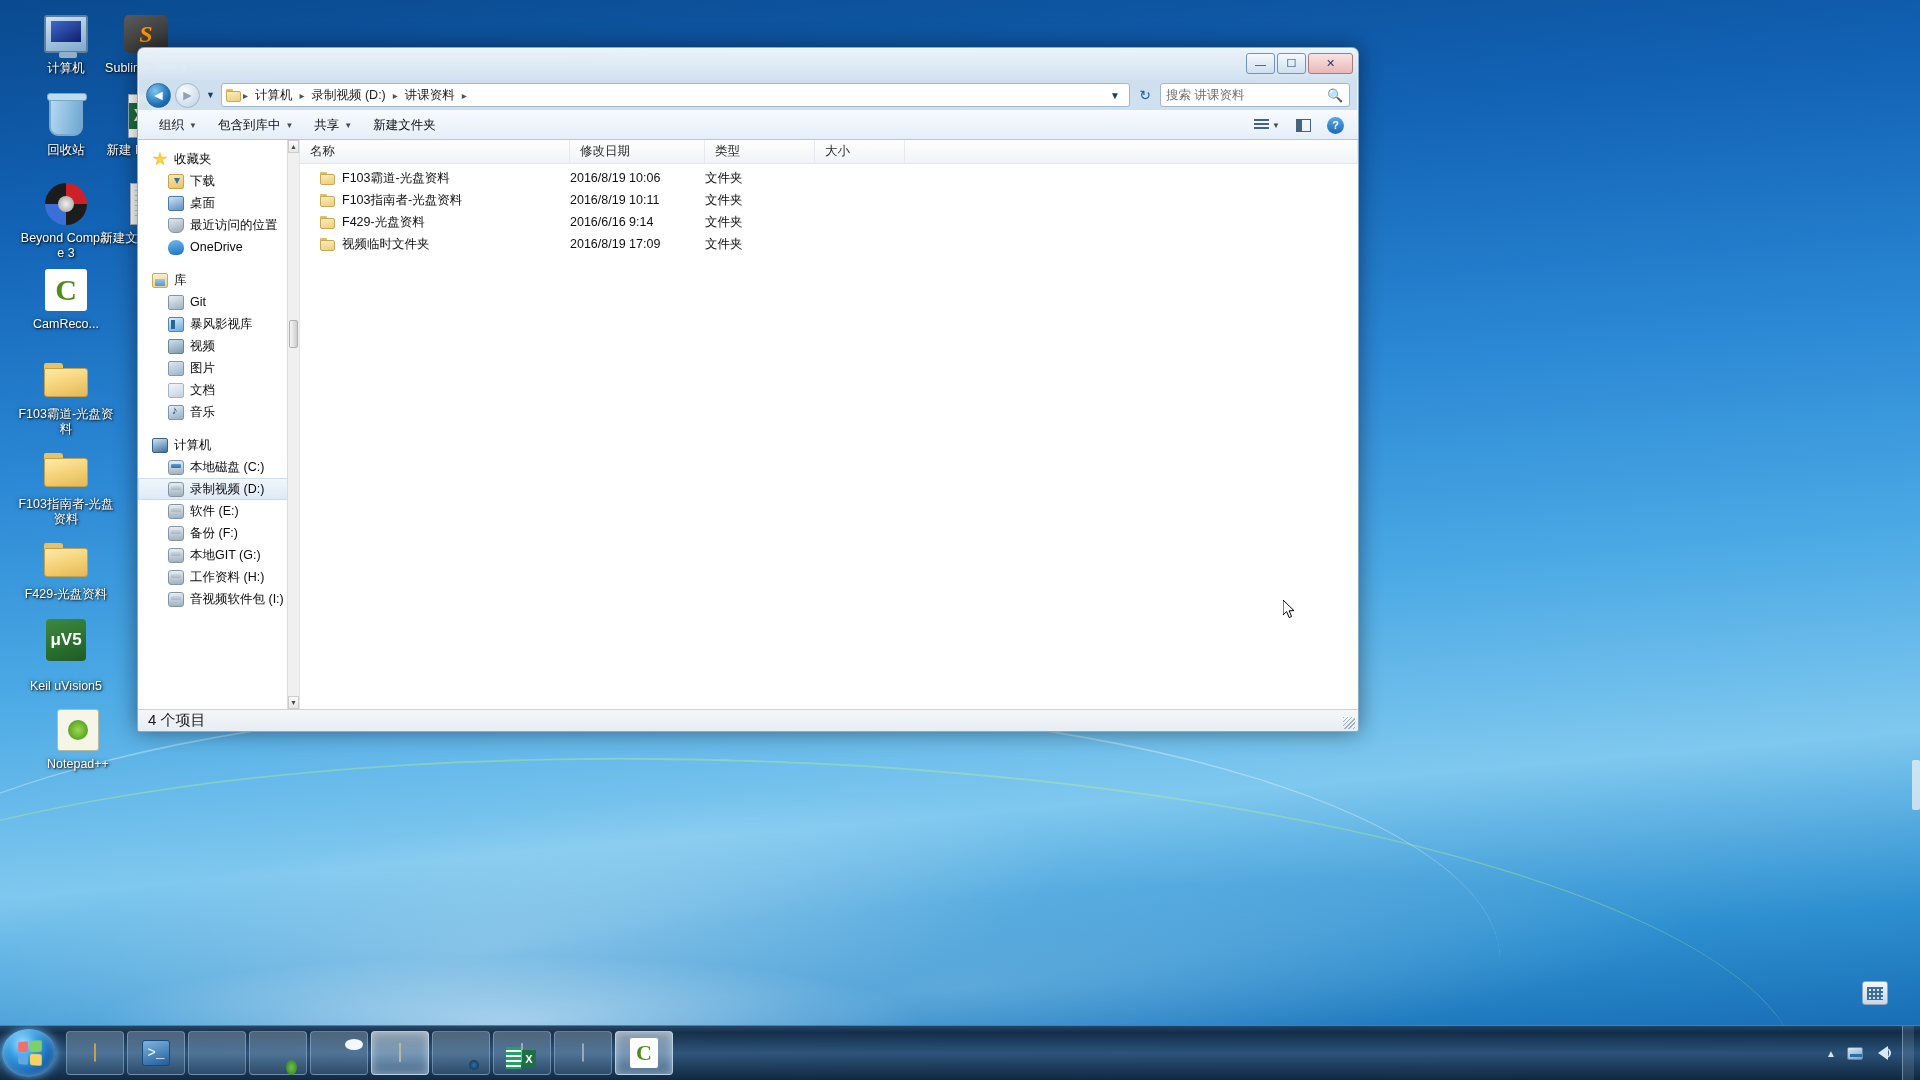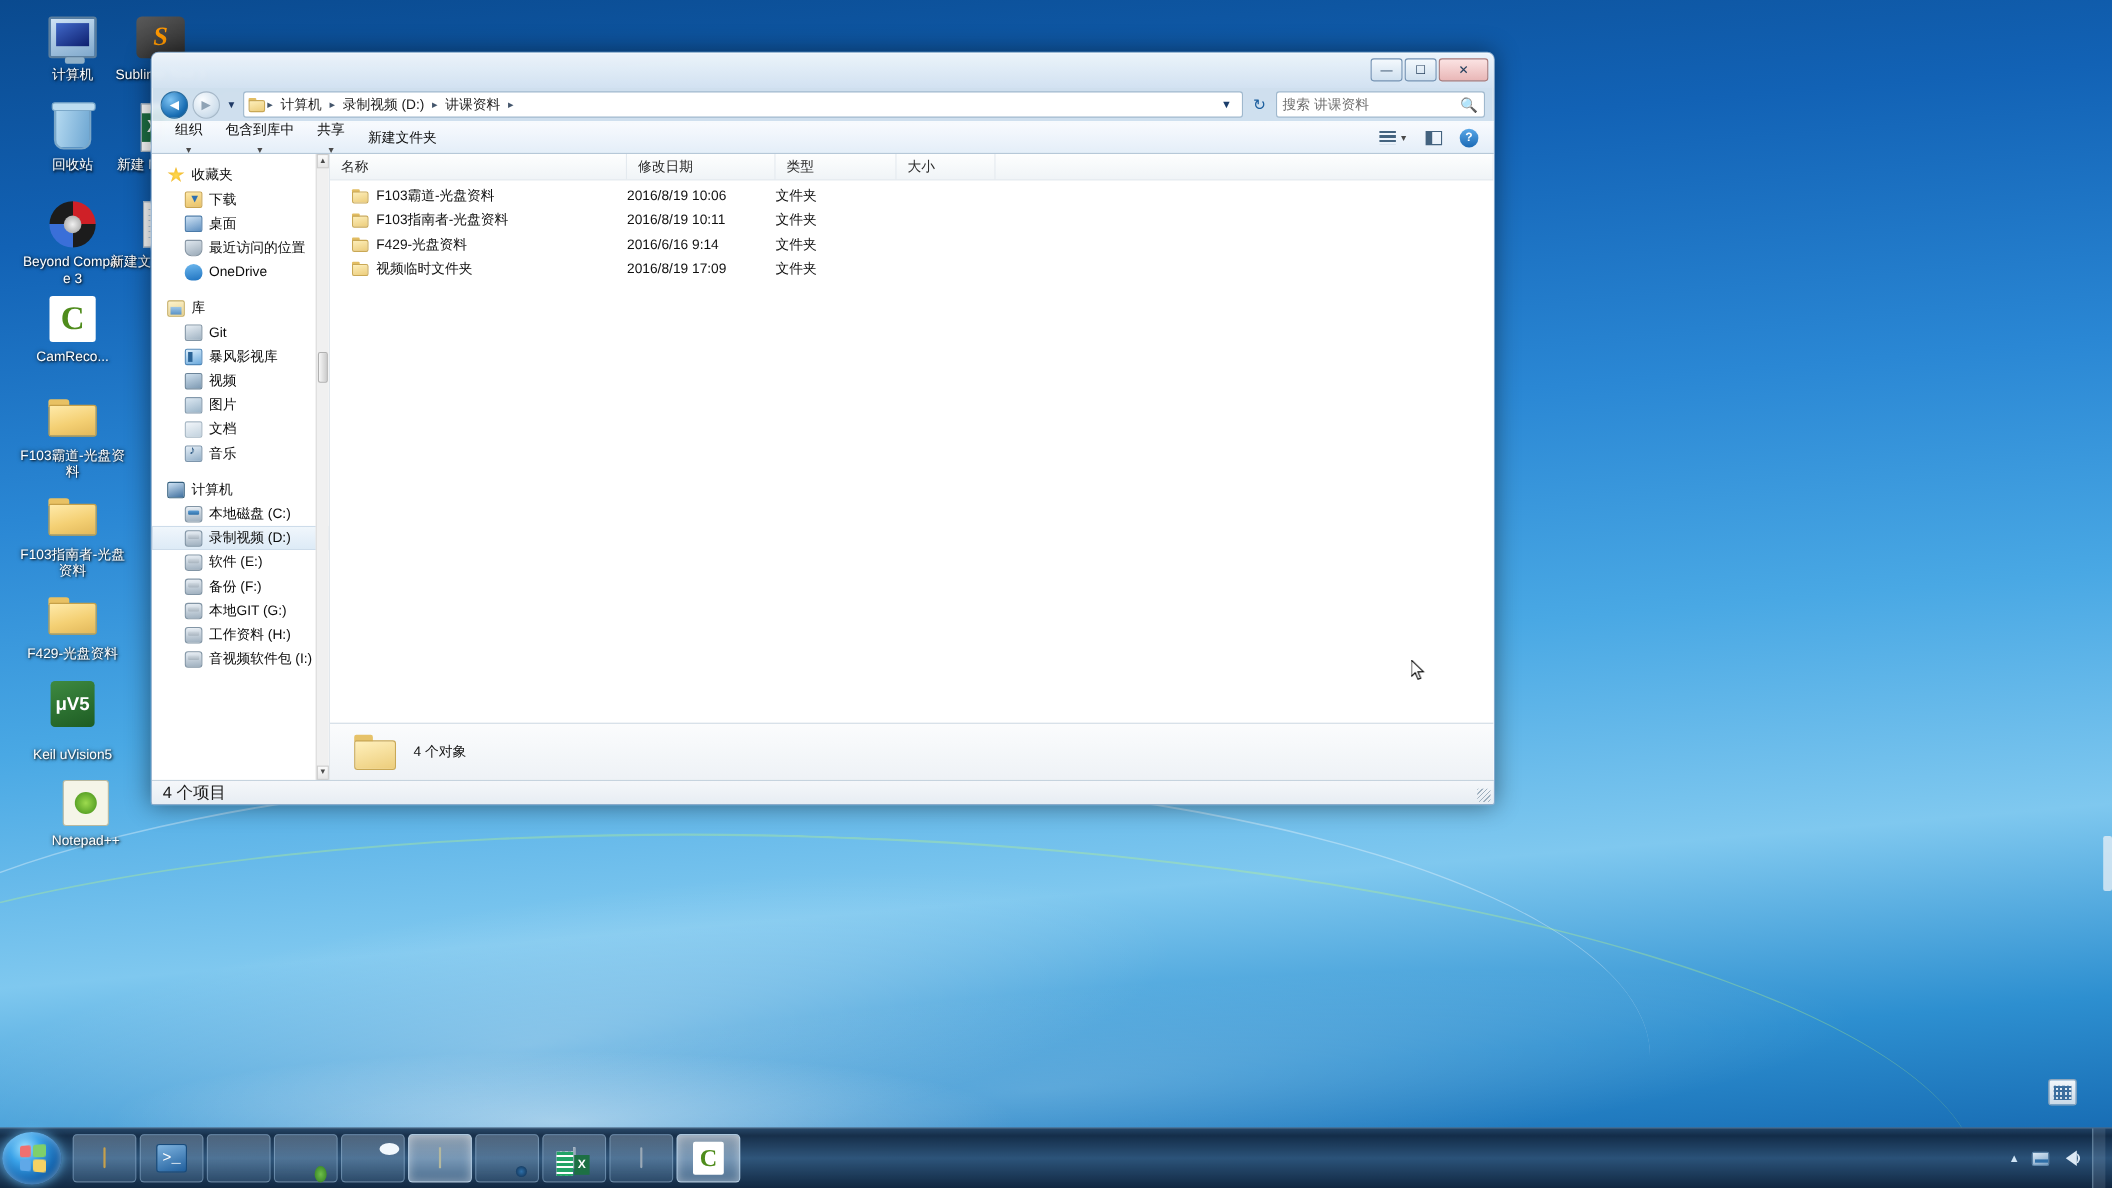--- a/index.html
+++ b/index.html
@@ -141,21 +141,21 @@
   }
   .menubar span { padding: 2px 8px; cursor: pointer; border-radius:2px;}
 
   .toolbar {
     height: 30px; flex: 0 0 30px; display: flex; align-items: center;
     padding: 0 8px 0 12px; gap: 3px; font-size: 12.5px; color: #0d0d0d;
     background: linear-gradient(180deg, rgba(252,253,255,.92), rgba(230,240,249,.92));
     border-top: 1px solid rgba(255,255,255,.7);
     border-bottom: 1px solid #b6c8d8;
   }
-  .tb-item { padding: 4px 9px; cursor: pointer; border-radius: 3px; display:flex; align-items:center; gap:5px;flex-direction:column;}
+  .tb-item { padding: 4px 9px; cursor: pointer; border-radius: 3px; display:flex; align-items:center; gap:5px;}
   .caret { font-size: 8px; color:#4a4a4a; }
   .tb-right { margin-left: auto; display: flex; align-items: center; gap: 4px; }
   .tb-icon-btn { padding: 3px 6px; cursor:pointer; border-radius:3px; display:flex; align-items:center; gap:3px;}
   .view-glyph { width:15px;height:12px;background:repeating-linear-gradient(#44637f 0 2px, transparent 2px 4px); }
   .pane-glyph { width:15px;height:13px;border:1.5px solid #44637f; border-left-width:6px; }
   .help-glyph { width:17px;height:17px;border-radius:50%;background:linear-gradient(180deg,#5aa8e8,#1b6ab5);color:#fff;font-size:11px;font-weight:bold;display:flex;align-items:center;justify-content:center;}
 
   .body-area { flex: 1; display: flex; background: #fff; overflow: hidden; }
 
   
@@ -635,27 +635,20 @@
                 <span class="mt"></span>
                 <span class="mb"></span>
               </span>
               <span>视频临时文件夹</span>
             </span>
             <span class="f-date">2016/8/19 17:09</span>
             <span class="f-type">文件夹</span>
             <span class="f-size"></span>
           </div>
         </div>
-      <div class="details">
-        <div class="big-folder">
-            <span class="bt"></span>
-            <span class="bb"></span>
-          </div>
-        <div class="dtext">4 个对象</div>
-      </div>
     </div>
   </div>
 
   <div class="statusbar">
     <span>4 个项目</span>
     <span class="grip"></span>
   </div>
 </div>
 
 <div id="edge-scroll"></div>

